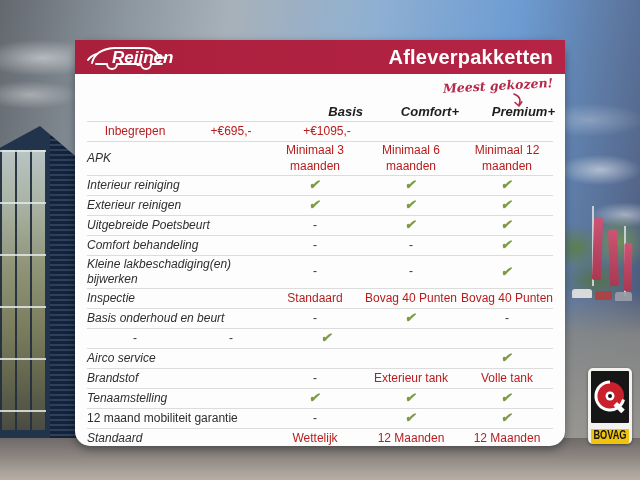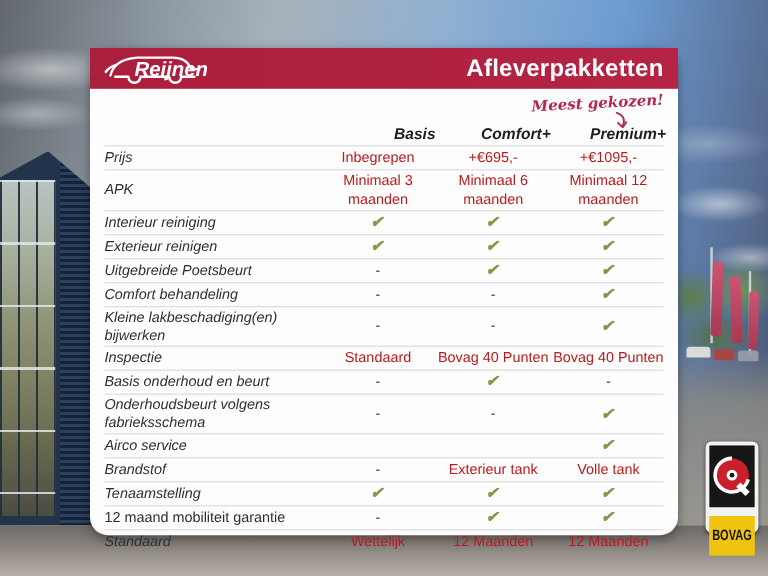--- a/index.html
+++ b/index.html
@@ -63,21 +63,21 @@
   .tlabel{width:180px;flex:none;font-style:italic;font-size:12px;color:#2e2e2e;
           line-height:1.25;padding-right:4px;box-sizing:border-box;}
   .tlabel.upright{font-style:normal;}
   .tcell{width:96px;flex:none;text-align:center;font-size:12px;color:#b91c1c;line-height:1.3;}
   .tcell.check{color:#7d9b43;font-weight:bold;transform:skewX(-12deg);font-size:13px;}
   .tcell.dash{color:#333;}
 
   
   .bovag{position:absolute;left:588px;top:368px;width:44px;height:76px;background:#f4f2ee;
          border-radius:5px;padding:3px;box-sizing:border-box;box-shadow:0 1px 3px rgba(0,0,0,.45);}
-  .bovag-yellow{height:33px;background:#f0c310;margin-top:2px;display:flex;align-items:center;
+  .bovag-yellow{height:15px;background:#f0c310;margin-top:2px;display:flex;align-items:flex-start;
                 justify-content:center;}
   .bovag-text{font-size:10px;font-weight:bold;color:#141414;transform:scale(.92,1.25);
               letter-spacing:0;}
 </style>
 </head>
 <body>
 
 <div class="stage">
 
   <div class="bg"></div>
@@ -124,21 +124,20 @@
         </svg>
         <div class="cols">
           <div class="col-spacer"></div>
           <div class="colh">Basis</div>
           <div class="colh">Comfort+</div>
           <div class="colh">Premium+</div>
         </div>
       </div>
       <div>
           <div class="trow">
-            <div class="tlabel">Prijs</div>
             <div class="tcell">Inbegrepen</div>
             <div class="tcell">+€695,-</div>
             <div class="tcell">+€1095,-</div>
           </div>
           <div class="trow">
             <div class="tlabel">APK</div>
             <div class="tcell">Minimaal 3 maanden</div>
             <div class="tcell">Minimaal 6 maanden</div>
             <div class="tcell">Minimaal 12 maanden</div>
           </div>
@@ -178,21 +177,20 @@
             <div class="tcell">Bovag 40 Punten</div>
             <div class="tcell">Bovag 40 Punten</div>
           </div>
           <div class="trow">
             <div class="tlabel">Basis onderhoud en beurt</div>
             <div class="tcell dash">-</div>
             <div class="tcell check">✔</div>
             <div class="tcell dash">-</div>
           </div>
           <div class="trow">
-            <div class="tlabel">Onderhoudsbeurt volgens fabrieksschema</div>
             <div class="tcell dash">-</div>
             <div class="tcell dash">-</div>
             <div class="tcell check">✔</div>
           </div>
           <div class="trow">
             <div class="tlabel">Airco service</div>
             <div class="tcell"></div>
             <div class="tcell"></div>
             <div class="tcell check">✔</div>
           </div>

